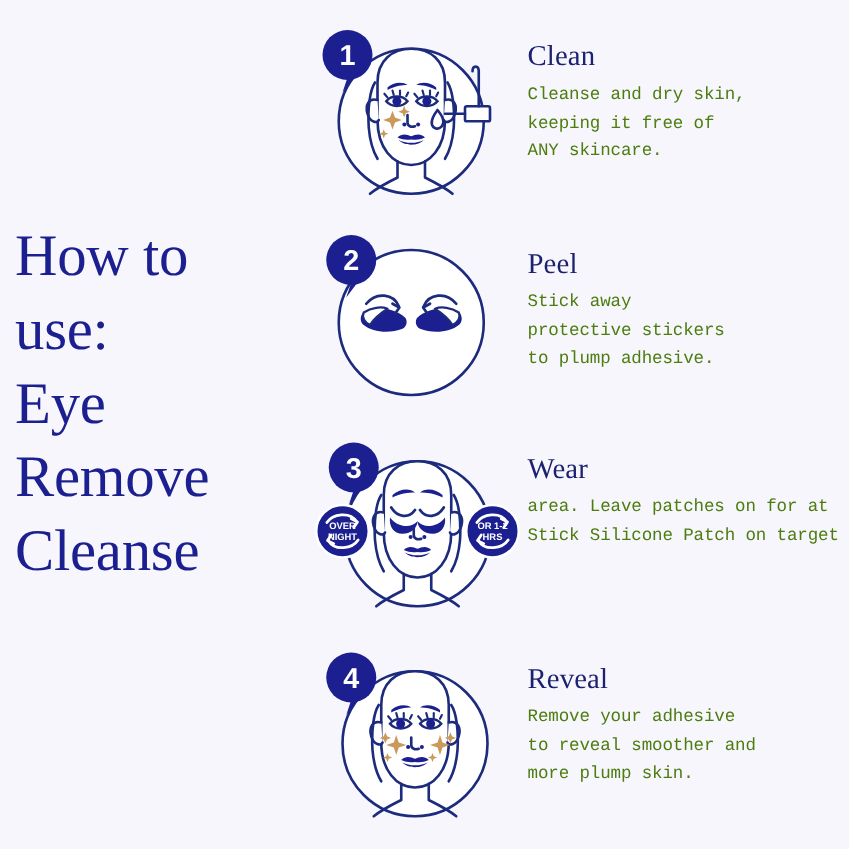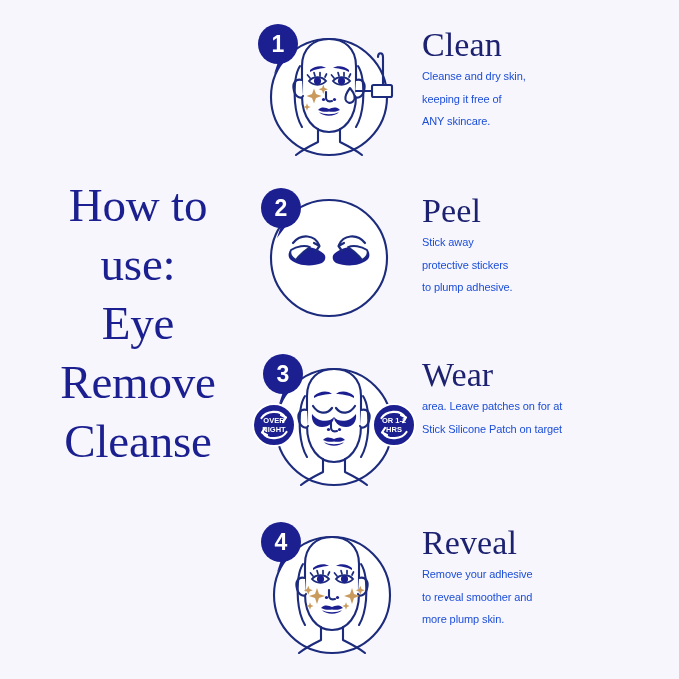--- a/index.html
+++ b/index.html
@@ -16,24 +16,23 @@
   #infographic {
     position: relative;
     width: 679px;
     height: 679px;
     background: #f6f6fc;
   }
 
   
   #title-block {
     position: absolute;
-    left: 22px;
+    left: 12px;
     top: 176px;
     width: 232px;
-    text-align: center;
     color: #1b1f8f;
     font-family: "Liberation Serif", "DejaVu Serif", serif;
     font-size: 47px;
     line-height: 59px;
     font-weight: 400;
     letter-spacing: -0.2px;
   }
   #title-block .tline { display: block; white-space: nowrap; }
 
   
@@ -58,32 +57,32 @@
   .step-figure svg { display: block; }
 
   .step-text {
     position: absolute;
     left: 170px;
     top: 8px;
     width: 245px;
   }
   .step-heading {
     font-family: "Liberation Serif", "DejaVu Serif", serif;
-    font-size: 34px;
+    font-size: 23px;
     line-height: 30px;
     color: #1d2270;
     font-weight: 400;
     margin: 0 0 5px 0;
     letter-spacing: 0.1px;
   }
   .step-body {
-    font-family: Liberation Sans, sans-serif;
-    font-size: 11px;
+    font-family: Liberation Mono, monospace;
+    font-size: 14px;
     line-height: 22.5px;
-    color: #1d4ed8;
+    color: #4d7c0f;
     margin: 0;
     letter-spacing: -0.1px;
   }
   .step-body .bline { display: block; white-space: nowrap; }
 
   
   .num-badge-label {
     font-family: "Liberation Sans", sans-serif;
     font-weight: bold;
   }

